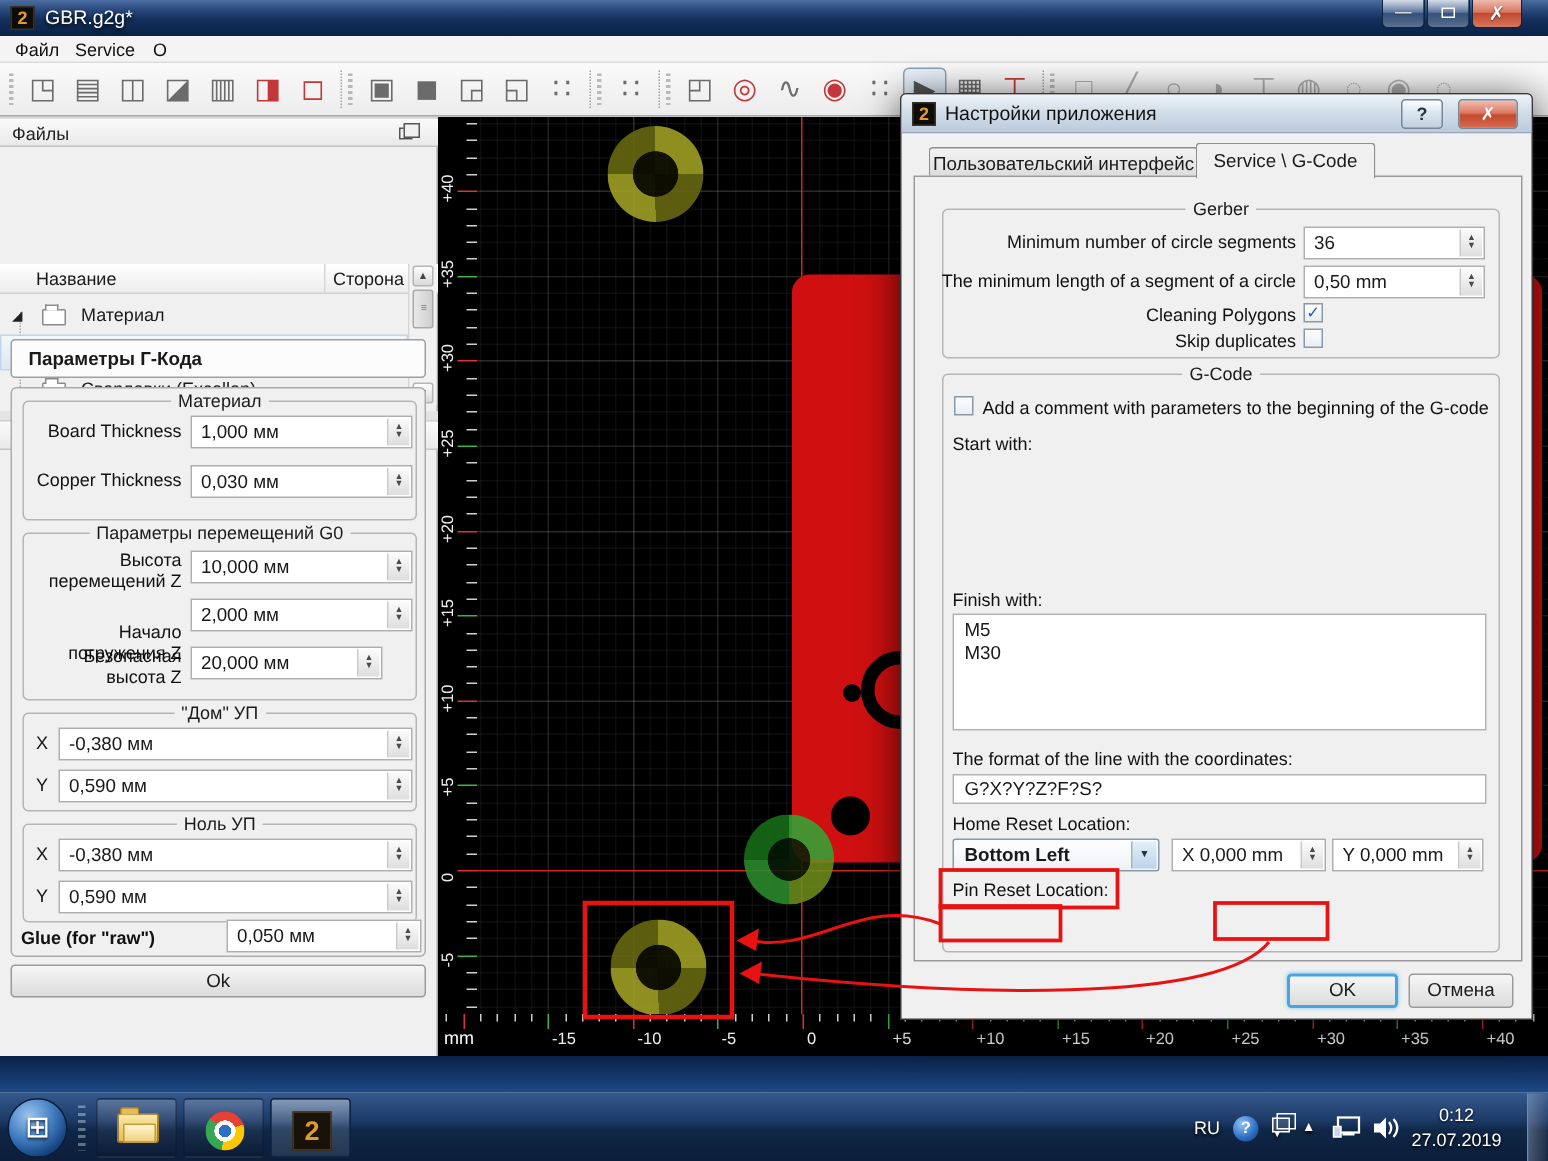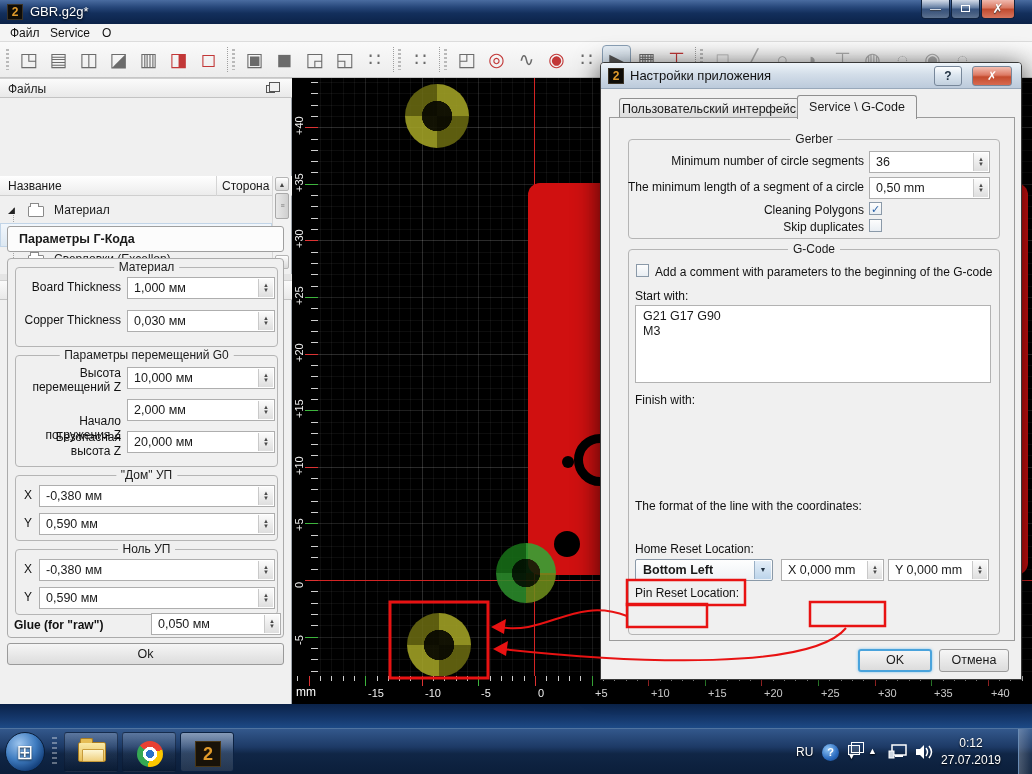--- a/index.html
+++ b/index.html
@@ -226,21 +226,21 @@
       <div class="tbtn d" style="left: 948px;"><span>◌</span></div>
     </div>
 
   <div class="abs" id="left-col">
 
     <div class="panel-head" style="top:0">
       <span class="panel-title">Файлы</span>
       <span class="float-ic" style="left:266px"></span>
     </div>
     <div class="abs" id="files-cols">
-      <span class="abs" style="left:8px;top:3px">Название</span>
+      <span class="abs" style="left:24px;top:3px">Название</span>
       <span class="abs" style="left:222px;top:3px">Сторона</span>
       <span class="col-div" style="left:216px"></span>
     </div>
 
     <div class="tree-line" style="left:13px;top:130px;height:52px"></div>
     <div class="tree-hline" style="left:13px;top:155px;width:20px"></div>
     <div class="tree-hline" style="left:13px;top:181px;width:13px"></div>
 
     <div class="tree-row" style="top:120px">
       <span class="expander" style="left:8px;top:7px">◢</span>
@@ -308,21 +308,21 @@
         </div>
         <span class="lbl-r" style="left:5px;top:58px;width:100px">Начало погружения Z</span>
         <div class="fld" style="left:111px;top:43px;width:148px">
           <span class="fld-v">2,000 мм</span>
           <span class="spin">
               <i>▲</i>
               <i>▼</i>
             </span>
         </div>
         <span class="lbl-r" style="left:5px;top:74px;width:100px">Безопасная высота Z</span>
-        <div class="fld" style="left:111px;top:75px;width:148px">
+        <div class="fld" style="left:111px;top:75px;width:128px">
           <span class="fld-v">20,000 мм</span>
           <span class="spin">
               <i>▲</i>
               <i>▼</i>
             </span>
         </div>
       </div>
 
       <div class="grp" style="left:7px;top:216px;width:263px;height:66px">
         <span class="grp-legend">"Дом" УП</span>
@@ -685,24 +685,25 @@
     <span class="checkbox" style="left:268px;top:139px">✓</span>
     <span class="dlbl" style="left:35px;top:157px;width:228px;text-align:right">Skip duplicates</span>
     <span class="checkbox" style="left:268px;top:156px"></span>
 
     <div class="dgrp" style="left:27px;top:186px;width:372px;height:386px">
       <span class="grp-legend">G-Code</span>
     </div>
     <span class="checkbox" style="left:35px;top:201px"></span>
     <span class="dlbl" style="left:54px;top:202px">Add a comment with parameters to the beginning of the G-code</span>
     <span class="dlbl" style="left:34px;top:226px">Start with:</span>
-    <div class="ta" style="left:34px;top:242px;width:356px;height:78px">G21 G17 G90
-M3</div>
     <span class="dlbl" style="left:34px;top:330px">Finish with:</span>
+    <div class="ta" style="left:34px;top:346px;width:356px;height:78px">M5
+M30</div>
     <span class="dlbl" style="left:34px;top:436px">The format of the line with the coordinates:</span>
+    <div class="ta" style="left:34px;top:453px;width:356px;height:20px;padding-top:2px">G?X?Y?Z?F?S?</div>
     <span class="dlbl" style="left:34px;top:479px">Home Reset Location:</span>
     <div class="combo" style="left:34px;top:496px;width:138px">
       <span class="combo-v">Bottom Left</span>
       <span class="combo-a">▼</span>
     </div>
     <div class="fld" style="left:180px;top:496px;width:103px">
       <span class="fld-v">X 0,000 mm</span>
       <span class="spin">
           <i>▲</i>
           <i>▼</i>

